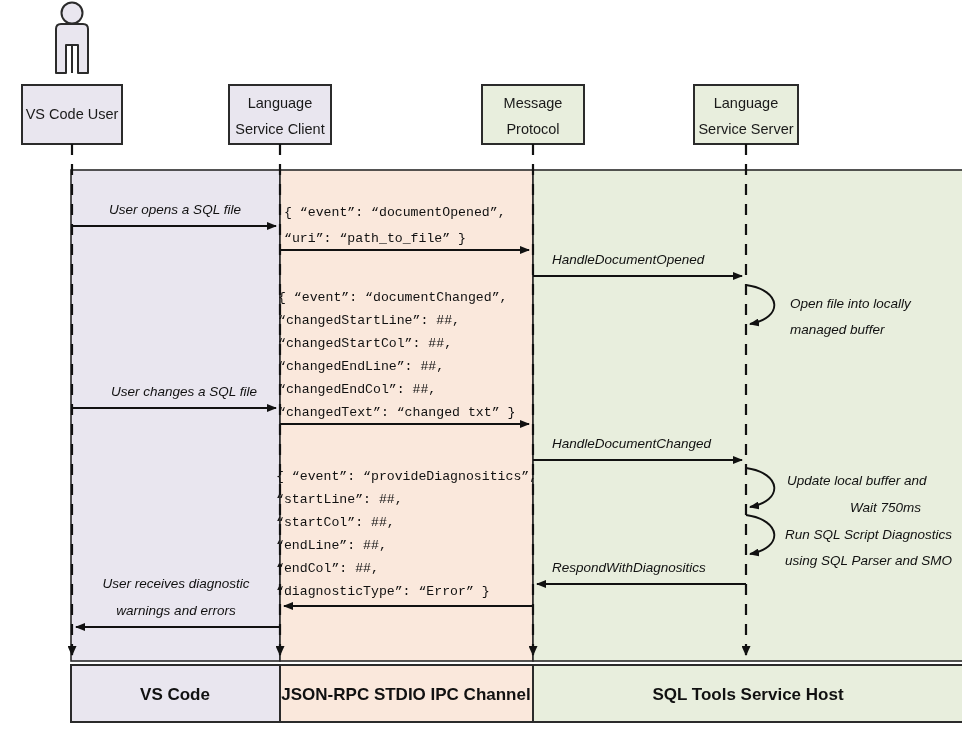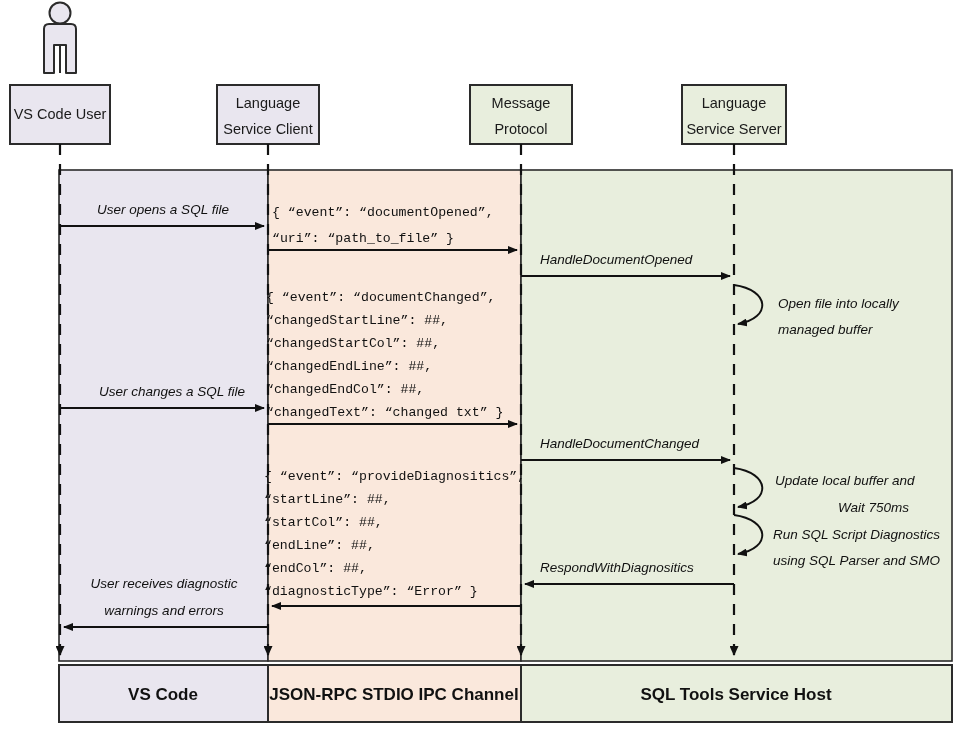--- a/index.html
+++ b/index.html
@@ -9,21 +9,21 @@
   }
   body {
     width: 962px;
     height: 732px;
     position: relative;
     font-family: "Liberation Sans", sans-serif;
     overflow: hidden;
   }
   #diagram-root {
     position: absolute;
-    left: 0; top: 0;
+    left: 12px; top: 0;
     width: 794px;
     height: 732px;
   }
   svg#seq-svg {
     position: absolute;
     left: 0; top: 0;
     width: 962px;
     height: 732px;
   }
   .lane-label {

